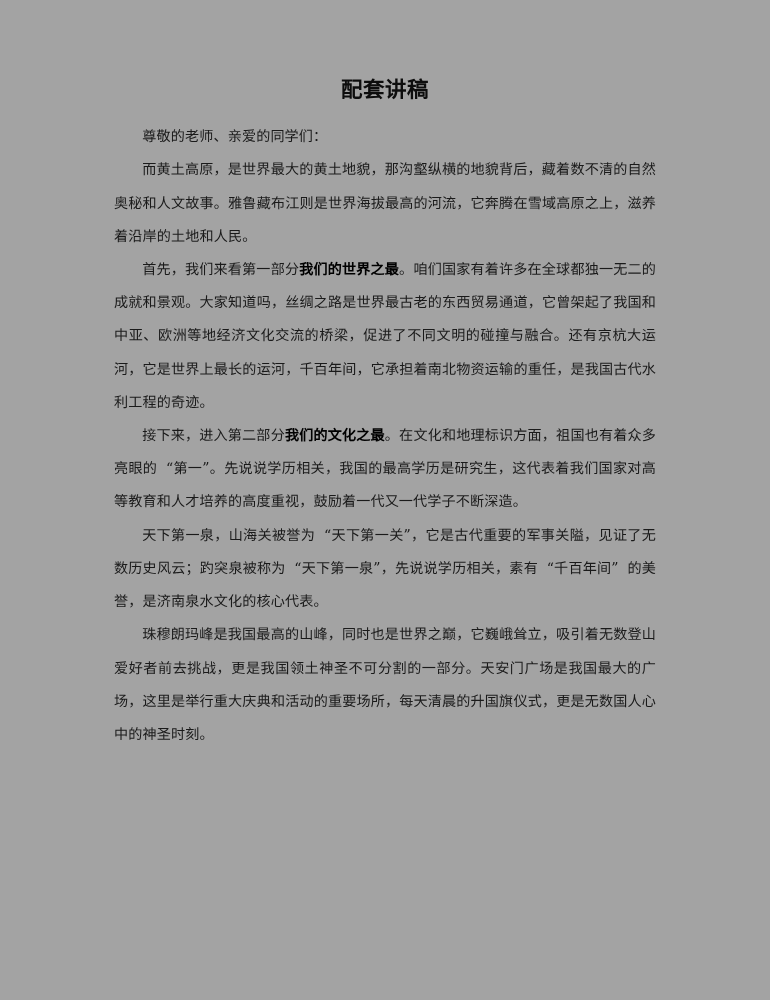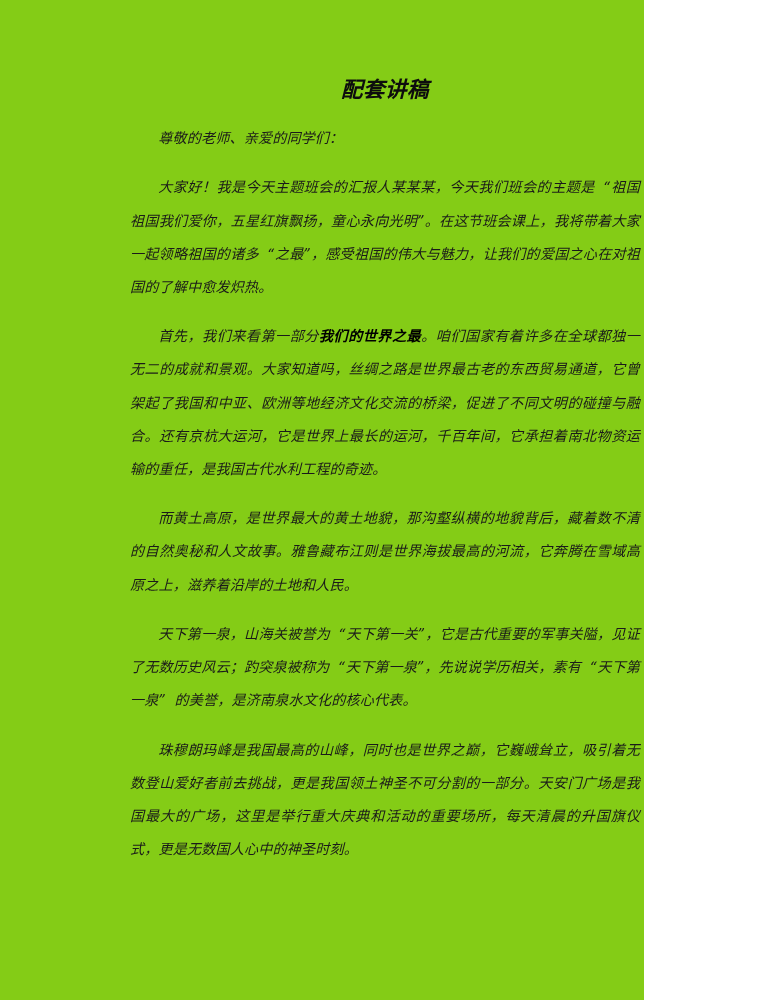--- a/index.html
+++ b/index.html
@@ -11,25 +11,24 @@
   body {
     width: 770px;
     height: 1000px;
     overflow: hidden;
     font-family: "DejaVu Serif", "Liberation Serif", serif;
     color: #000000;
     -webkit-font-smoothing: antialiased;
   }
   .page {
     position: relative;
-    width: 644px;
+    width: 770px;
     height: 1000px;
-    background: #84cc16;
+    background: #a3a3a3;
     box-sizing: border-box;
-    font-style: italic;
   }
   .doc-body {
     position: absolute;
     left: 114px;
     top: 74px;
     width: 542px;
   }
   .doc-title {
     font-family: "DejaVu Serif", "Liberation Serif", serif;
     font-size: 21.5px;
@@ -39,21 +38,21 @@
     letter-spacing: 0.5px;
     margin: 0 0 14px 0;
     color: #0d0d0d;
   }
   .para {
     font-size: 14.1px;
     line-height: 33.2px;
     text-align: justify;
     text-justify: inter-ideograph;
     text-indent: 2em;
-    margin: 16px;
+    margin: 0;
     color: #1a1a1a;
     letter-spacing: 0.15px;
     word-break: break-all;
   }
   .para .b {
     font-weight: bold;
     color: #000;
   }
   .para .gap {
     display: inline-block;
@@ -61,20 +60,20 @@
   }
 </style>
 </head>
 <body>
 
 <div class="page">
   <div class="doc-body">
     <h1 class="doc-title">配套讲稿</h1>
     <div id="paragraphs">
         <p class="para"><span>尊敬的老师、亲爱的同学们：</span></p>
-        <p class="para"><span>大家好！我是今天主题班会的汇报人某某某，今天我们班会的主题是</span><span class="gap"></span><span>“祖国祖国我们爱你，五星红旗飘扬，童心永向光明”。在这节班会课上，我将带着大家一起领略祖国的诸多</span><span class="gap"></span><span>“之最”，感受祖国的伟大与魅力，让我们的爱国之心在对祖国的了解中愈发炽热。</span></p>
+        <p class="para"><span>而黄土高原，是世界最大的黄土地貌，那沟壑纵横的地貌背后，藏着数不清的自然奥秘和人文故事。雅鲁藏布江则是世界海拔最高的河流，它奔腾在雪域高原之上，滋养着沿岸的土地和人民。</span></p>
         <p class="para"><span>首先，我们来看第一部分</span><span class="b">我们的世界之最</span><span>。咱们国家有着许多在全球都独一无二的成就和景观。大家知道吗，丝绸之路是世界最古老的东西贸易通道，它曾架起了我国和中亚、欧洲等地经济文化交流的桥梁，促进了不同文明的碰撞与融合。还有京杭大运河，它是世界上最长的运河，千百年间，它承担着南北物资运输的重任，是我国古代水利工程的奇迹。</span></p>
-        <p class="para"><span>而黄土高原，是世界最大的黄土地貌，那沟壑纵横的地貌背后，藏着数不清的自然奥秘和人文故事。雅鲁藏布江则是世界海拔最高的河流，它奔腾在雪域高原之上，滋养着沿岸的土地和人民。</span></p>
-        <p class="para"><span>天下第一泉，山海关被誉为</span><span class="gap"></span><span>“天下第一关”，它是古代重要的军事关隘，见证了无数历史风云；趵突泉被称为</span><span class="gap"></span><span>“天下第一泉”，先说说学历相关，素有</span><span class="gap"></span><span>“天下第一泉”</span><span class="gap"></span><span>的美誉，是济南泉水文化的核心代表。</span></p>
+        <p class="para"><span>接下来，进入第二部分</span><span class="b">我们的文化之最</span><span>。在文化和地理标识方面，祖国也有着众多亮眼的</span><span class="gap"></span><span>“第一”。先说说学历相关，我国的最高学历是研究生，这代表着我们国家对高等教育和人才培养的高度重视，鼓励着一代又一代学子不断深造。</span></p>
+        <p class="para"><span>天下第一泉，山海关被誉为</span><span class="gap"></span><span>“天下第一关”，它是古代重要的军事关隘，见证了无数历史风云；趵突泉被称为</span><span class="gap"></span><span>“天下第一泉”，先说说学历相关，素有</span><span class="gap"></span><span>“千百年间”</span><span class="gap"></span><span>的美誉，是济南泉水文化的核心代表。</span></p>
         <p class="para"><span>珠穆朗玛峰是我国最高的山峰，同时也是世界之巅，它巍峨耸立，吸引着无数登山爱好者前去挑战，更是我国领土神圣不可分割的一部分。天安门广场是我国最大的广场，这里是举行重大庆典和活动的重要场所，每天清晨的升国旗仪式，更是无数国人心中的神圣时刻。</span></p>
       </div>
   </div>
 </div>
 
 </body></html>

